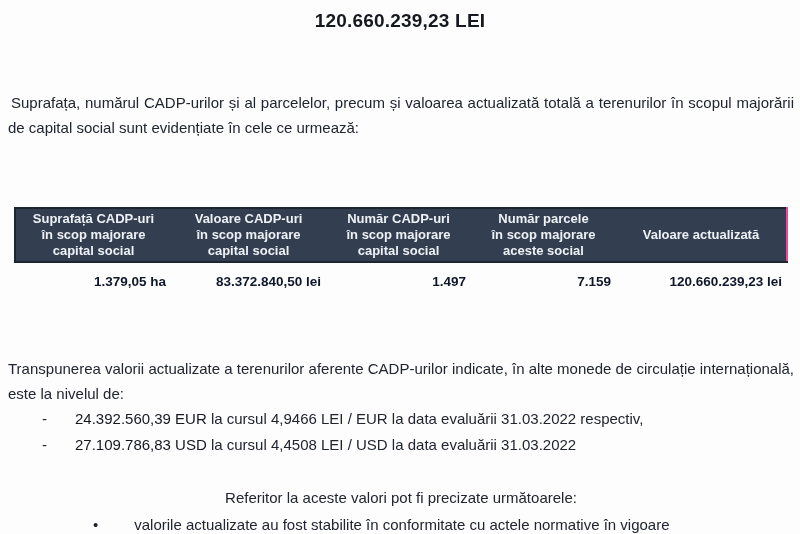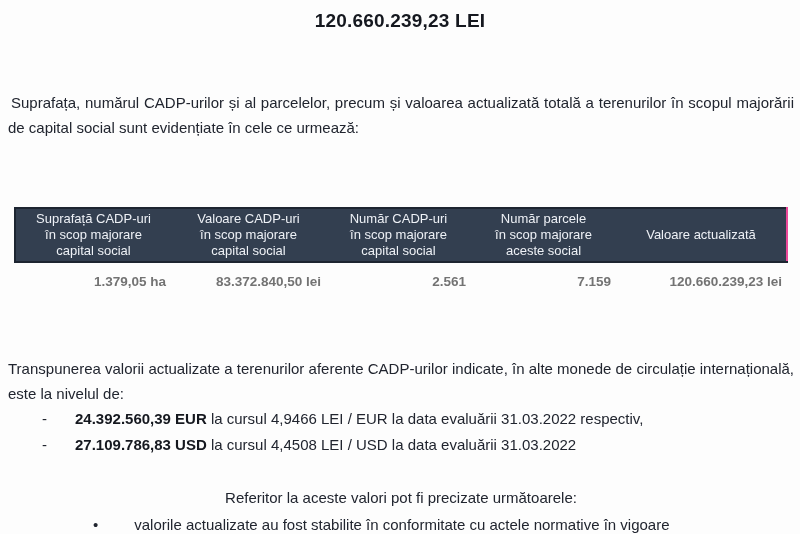--- a/index.html
+++ b/index.html
@@ -29,47 +29,47 @@
   .p-transpose { top: 356px; }
   .p-referitor { top: 485px; text-align: center; }
 
   table.summary {
     position: absolute; top: 207px; left: 14px;
     width: 772px; border-collapse: collapse; table-layout: fixed;
   }
   table.summary th {
     background: #333f50;
     color: #eef1f6;
-    font-size: 13px; font-weight: normal; line-height: 16px;
+    font-size: 13px; font-weight: bold; line-height: 16px;
     text-align: center; vertical-align: middle;
     padding: 2px 2px;
     border-top: 2px solid #1d2531; border-bottom: 2px solid #1d2531;
   }
   table.summary th:first-child { border-left: 2px solid #1d2531; }
   table.summary th:last-child  { border-right: 2px solid #ec4899; }
   table.summary th .hdr { white-space: pre-line; display: block; }
   table.summary td {
-    font-size: 13.5px; font-weight: bold; color: #737373;
+    font-size: 13.5px; font-weight: bold; color: #0f172a;
     text-align: right;
     padding: 11px 5px 0 0;
     background: transparent;
   }
 
   .footnote {
     position: absolute; top: 303px; left: 14px; width: 772px;
     text-align: center;
     font-size: 13px; font-style: italic; font-weight: bold;
     color: #1f2530;
   }
 
   .dash-list { position: absolute; top: 406px; left: 0; width: 792px; }
   .dash-row { display: flex; font-size: 15px; line-height: 26px; color: #21252f; }
   .dash-marker { margin-left: 42px; width: 8px; flex: none; }
   .dash-text { margin-left: 25px; }
-  .amt { font-weight: bold; color: #15181f; }
+  .amt { font-weight: normal; color: #15181f; }
 
   .final-bullet {
     position: absolute; top: 514px; left: 93px;
     display: flex; font-size: 15px; line-height: 22px; color: #21252f;
   }
   .bullet-marker { flex: none; }
   .bullet-text { margin-left: 36px; white-space: nowrap; }
 </style>
 </head>
 <body>
@@ -112,21 +112,21 @@
           </th>
         <th>
             <span class="hdr">Valoare actualizată</span>
           </th>
       </tr>
     </thead>
     <tbody>
       <tr>
         <td>1.379,05 ha</td>
         <td>83.372.840,50 lei</td>
-        <td>2.561</td>
+        <td>1.497</td>
         <td>7.159</td>
         <td>120.660.239,23 lei</td>
       </tr>
     </tbody>
   </table>
 
 
   <div class="para p-transpose">Transpunerea valorii actualizate a terenurilor aferente CADP-urilor indicate, în alte monede de circulație internațională, este la nivelul de:</div>
 
   <div class="dash-list">

